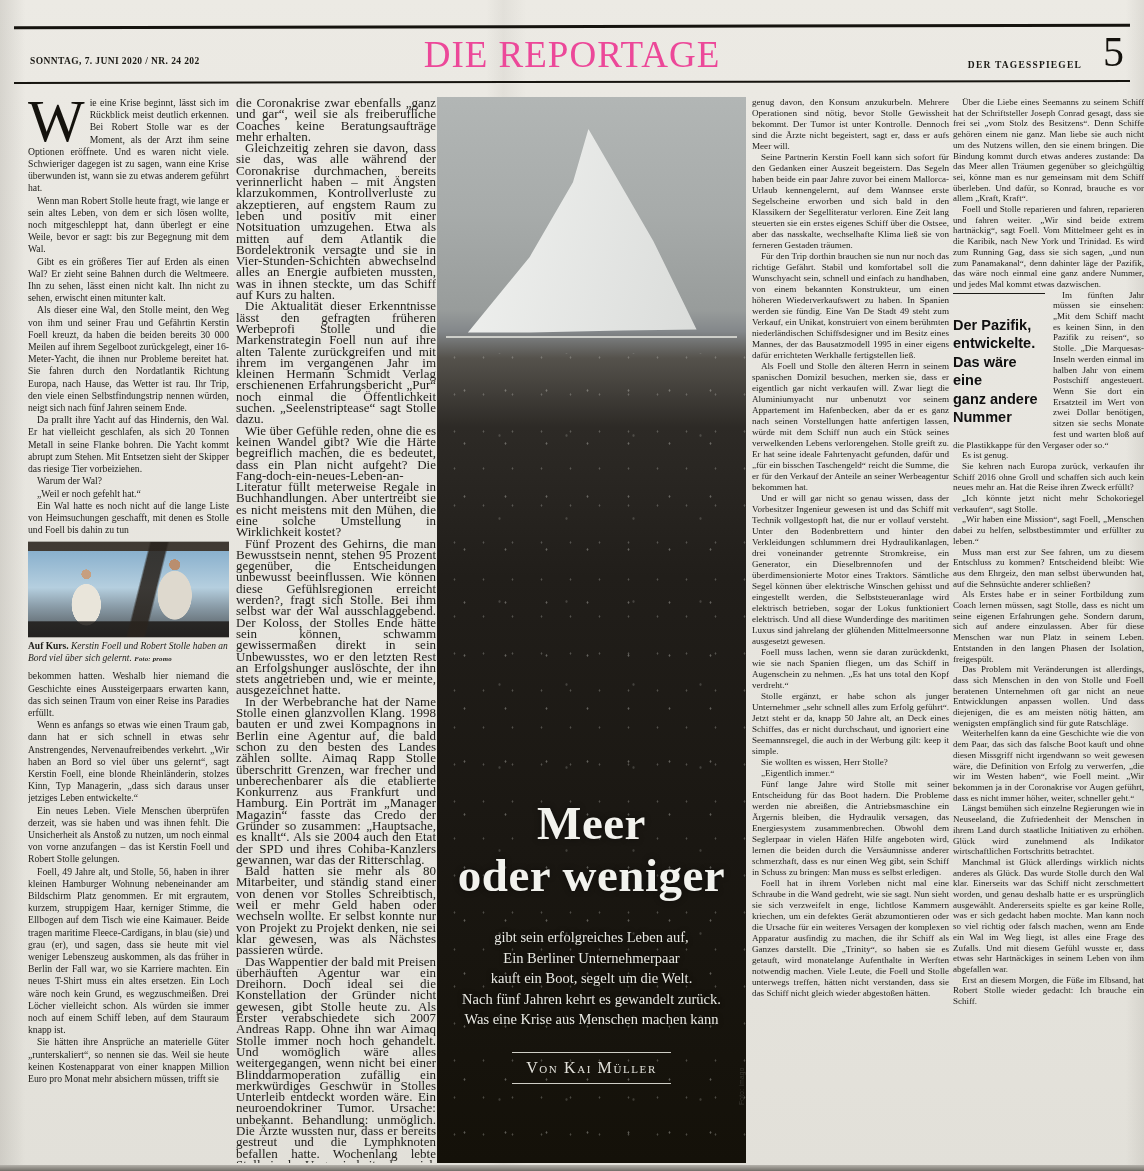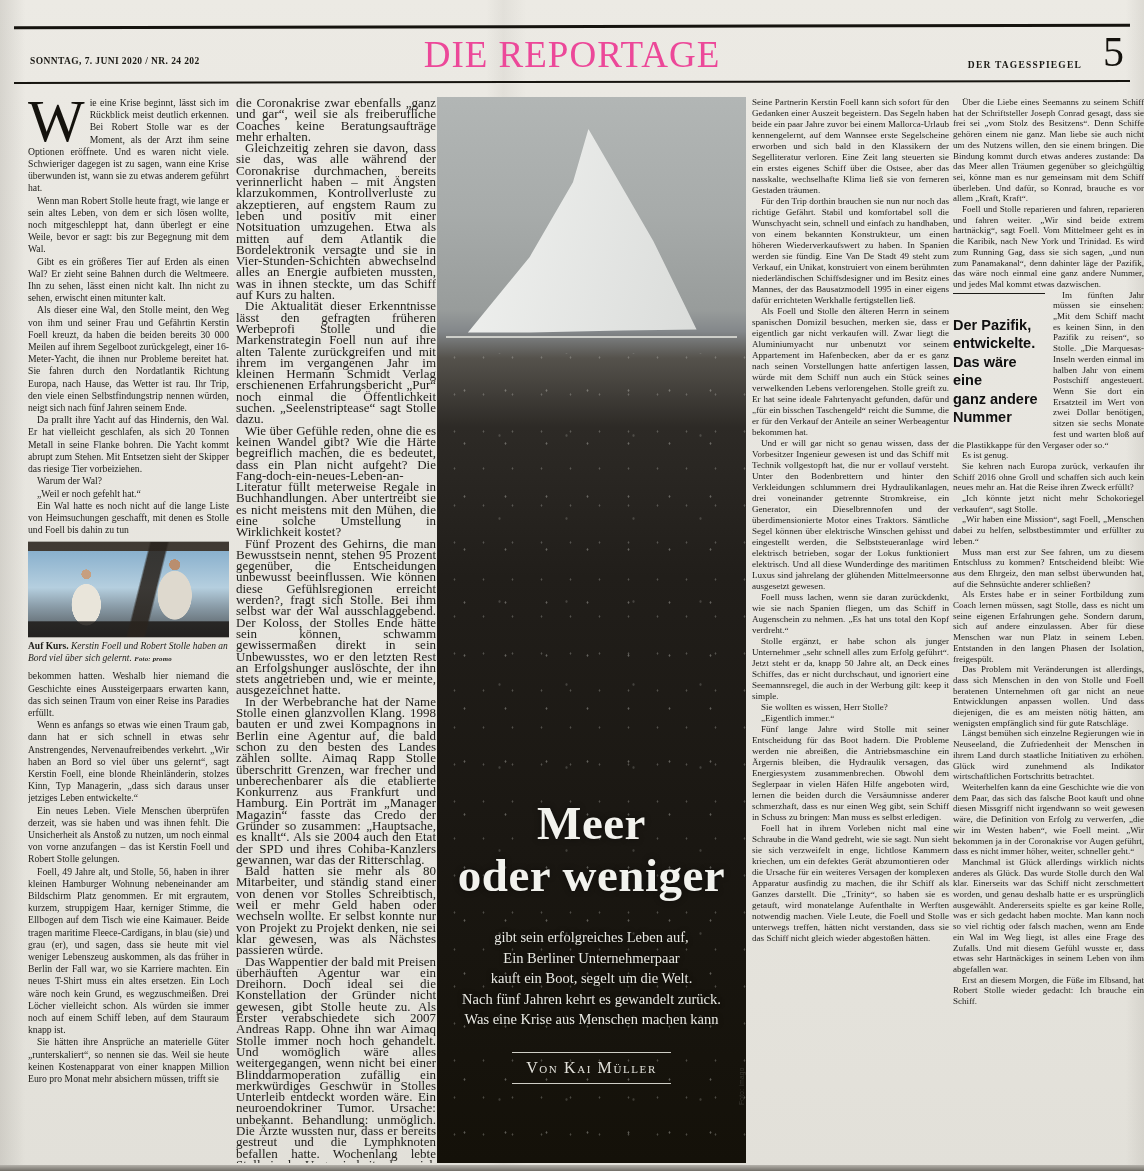--- a/index.html
+++ b/index.html
@@ -137,20 +137,21 @@
         <div class="standfirst-line">Nach fünf Jahren kehrt es gewandelt zurück.</div>
         <div class="standfirst-line">Was eine Krise aus Menschen machen kann</div>
       </div>
     <div class="byline">Von Kai Müller</div>
   </div>
 </div>
 <div class="photo-credit-vert">Foto: imago</div>
 
 <div class="col" id="col4">
   <div id="col4-list">
+      <p class="para">genug davon, den Konsum anzukurbeln. Mehrere Operationen sind nötig, bevor Stolle Gewissheit bekommt. Der Tumor ist unter Kontrolle. Dennoch sind die Ärzte nicht begeistert, sagt er, dass er aufs Meer will.</p>
       <p class="para">Seine Partnerin Kerstin Foell kann sich sofort für den Gedanken einer Auszeit begeistern. Das Segeln haben beide ein paar Jahre zuvor bei einem Mallorca-Urlaub kennengelernt, auf dem Wannsee erste Segelscheine erworben und sich bald in den Klassikern der Segelliteratur verloren. Eine Zeit lang steuerten sie ein erstes eigenes Schiff über die Ostsee, aber das nasskalte, wechselhafte Klima ließ sie von ferneren Gestaden träumen.</p>
       <p class="para">Für den Trip dorthin brauchen sie nun nur noch das richtige Gefährt. Stabil und komfortabel soll die Wunschyacht sein, schnell und einfach zu handhaben, von einem bekannten Konstrukteur, um einen höheren Wiederverkaufswert zu haben. In Spanien werden sie fündig. Eine Van De Stadt 49 steht zum Verkauf, ein Unikat, konstruiert von einem berühmten niederländischen Schiffsdesigner und im Besitz eines Mannes, der das Bausatzmodell 1995 in einer eigens dafür errichteten Werkhalle fertigstellen ließ.</p>
       <p class="para">Als Foell und Stolle den älteren Herrn in seinem spanischen Domizil besuchen, merken sie, dass er eigentlich gar nicht verkaufen will. Zwar liegt die Aluminiumyacht nur unbenutzt vor seinem Appartement im Hafenbecken, aber da er es ganz nach seinen Vorstellungen hatte anfertigen lassen, würde mit dem Schiff nun auch ein Stück seines verwelkenden Lebens verlorengehen. Stolle greift zu. Er hat seine ideale Fahrtenyacht gefunden, dafür und „für ein bisschen Taschengeld“ reicht die Summe, die er für den Verkauf der Anteile an seiner Werbeagentur bekommen hat.</p>
       <p class="para">Und er will gar nicht so genau wissen, dass der Vorbesitzer Ingenieur gewesen ist und das Schiff mit Technik vollgestopft hat, die nur er vollauf versteht. Unter den Bodenbrettern und hinter den Verkleidungen schlummern drei Hydraulikanlagen, drei voneinander getrennte Stromkreise, ein Generator, ein Dieselbrennofen und der überdimensionierte Motor eines Traktors. Sämtliche Segel können über elektrische Winschen gehisst und eingestellt werden, die Selbststeueranlage wird elektrisch betrieben, sogar der Lokus funktioniert elektrisch. Und all diese Wunderdinge des maritimen Luxus sind jahrelang der glühenden Mittelmeersonne ausgesetzt gewesen.</p>
       <p class="para">Foell muss lachen, wenn sie daran zurückdenkt, wie sie nach Spanien fliegen, um das Schiff in Augenschein zu nehmen. „Es hat uns total den Kopf verdreht.“</p>
       <p class="para">Stolle ergänzt, er habe schon als junger Unternehmer „sehr schnell alles zum Erfolg geführt“. Jetzt steht er da, knapp 50 Jahre alt, an Deck eines Schiffes, das er nicht durchschaut, und ignoriert eine Seemannsregel, die auch in der Werbung gilt: keep it simple.</p>
       <p class="para">Sie wollten es wissen, Herr Stolle?</p>
       <p class="para">„Eigentlich immer.“</p>
       <p class="para">Fünf lange Jahre wird Stolle mit seiner Entscheidung für das Boot hadern. Die Probleme werden nie abreißen, die Antriebsmaschine ein Ärgernis bleiben, die Hydraulik versagen, das Energiesystem zusammenbrechen. Obwohl dem Seglerpaar in vielen Häfen Hilfe angeboten wird, lernen die beiden durch die Versäumnisse anderer schmerzhaft, dass es nur einen Weg gibt, sein Schiff in Schuss zu bringen: Man muss es selbst erledigen.</p>
       <p class="para">Foell hat in ihrem Vorleben nicht mal eine Schraube in die Wand gedreht, wie sie sagt. Nun sieht sie sich verzweifelt in enge, lichtlose Kammern kriechen, um ein defektes Gerät abzumontieren oder die Ursache für ein weiteres Versagen der komplexen Apparatur ausfindig zu machen, die ihr Schiff als Ganzes darstellt. Die „Trinity“, so haben sie es getauft, wird monatelange Aufenthalte in Werften notwendig machen. Viele Leute, die Foell und Stolle unterwegs treffen, hätten nicht verstanden, dass sie das Schiff nicht gleich wieder abgestoßen hätten.</p>
@@ -172,20 +173,20 @@
     </aside>
   <div id="col5-rest">
       <p class="para">Im fünften Jahr müssen sie einsehen: „Mit dem Schiff macht es keinen Sinn, in den Pazifik zu reisen“, so Stolle. „Die Marquesas-Inseln werden einmal im halben Jahr von einem Postschiff angesteuert. Wenn Sie dort ein Ersatzteil im Wert von zwei Dollar benötigen, sitzen sie sechs Monate fest und warten bloß auf die Plastikkappe für den Vergaser oder so.“</p>
       <p class="para">Es ist genug.</p>
       <p class="para">Sie kehren nach Europa zurück, verkaufen ihr Schiff 2016 ohne Groll und schaffen sich auch kein neues mehr an. Hat die Reise ihren Zweck erfüllt?</p>
       <p class="para">„Ich könnte jetzt nicht mehr Schokoriegel verkaufen“, sagt Stolle.</p>
       <p class="para">„Wir haben eine Mission“, sagt Foell, „Menschen dabei zu helfen, selbstbestimmter und erfüllter zu leben.“</p>
       <p class="para">Muss man erst zur See fahren, um zu diesem Entschluss zu kommen? Entscheidend bleibt: Wie aus dem Ehrgeiz, den man selbst überwunden hat, auf die Sehnsüchte anderer schließen?</p>
       <p class="para">Als Erstes habe er in seiner Fortbildung zum Coach lernen müssen, sagt Stolle, dass es nicht um seine eigenen Erfahrungen gehe. Sondern darum, sich auf andere einzulassen. Aber für diese Menschen war nun Platz in seinem Leben. Entstanden in den langen Phasen der Isolation, freigespült.</p>
       <p class="para">Das Problem mit Veränderungen ist allerdings, dass sich Menschen in den von Stolle und Foell beratenen Unternehmen oft gar nicht an neue Entwicklungen anpassen wollen. Und dass diejenigen, die es am meisten nötig hätten, am wenigsten empfänglich sind für gute Ratschläge.</p>
+      <p class="para">Weiterhelfen kann da eine Geschichte wie die von dem Paar, das sich das falsche Boot kauft und ohne diesen Missgriff nicht irgendwann so weit gewesen wäre, die Definition von Erfolg zu verwerfen, „die wir im Westen haben“, wie Foell meint. „Wir bekommen ja in der Coronakrise vor Augen geführt, dass es nicht immer höher, weiter, schneller geht.“</p>
       <p class="para">Längst bemühen sich einzelne Regierungen wie in Neuseeland, die Zufriedenheit der Menschen in ihrem Land durch staatliche Initiativen zu erhöhen. Glück wird zunehmend als Indikator wirtschaftlichen Fortschritts betrachtet.</p>
-      <p class="para">Weiterhelfen kann da eine Geschichte wie die von dem Paar, das sich das falsche Boot kauft und ohne diesen Missgriff nicht irgendwann so weit gewesen wäre, die Definition von Erfolg zu verwerfen, „die wir im Westen haben“, wie Foell meint. „Wir bekommen ja in der Coronakrise vor Augen geführt, dass es nicht immer höher, weiter, schneller geht.“</p>
       <p class="para">Manchmal ist Glück allerdings wirklich nichts anderes als Glück. Das wurde Stolle durch den Wal klar. Einerseits war das Schiff nicht zerschmettert worden, und genau deshalb hatte er es ursprünglich ausgewählt. Andererseits spielte es gar keine Rolle, was er sich gedacht haben mochte. Man kann noch so viel richtig oder falsch machen, wenn am Ende ein Wal im Weg liegt, ist alles eine Frage des Zufalls. Und mit diesem Gefühl wusste er, dass etwas sehr Hartnäckiges in seinem Leben von ihm abgefallen war.</p>
       <p class="para">Erst an diesem Morgen, die Füße im Elbsand, hat Robert Stolle wieder gedacht: Ich brauche ein Schiff.</p>
     </div>
 </div>
 
 <div class="page-bottom-edge"></div>
 
 </body></html>

